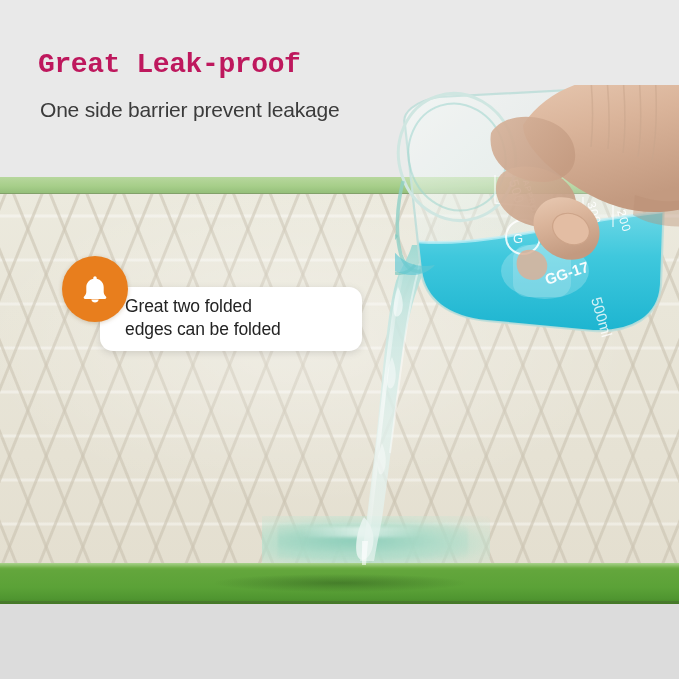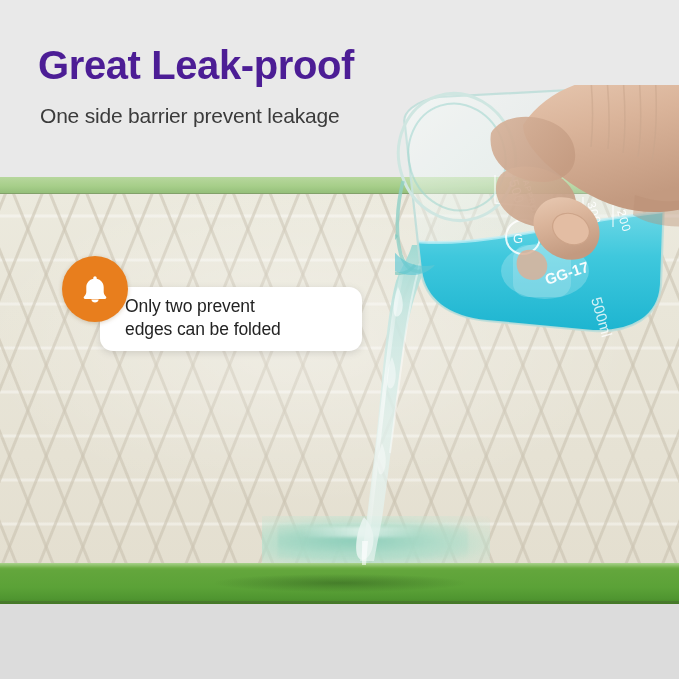--- a/index.html
+++ b/index.html
@@ -8,25 +8,25 @@
     width:679px;height:679px;overflow:hidden;
     font-family:"Liberation Sans","DejaVu Sans",sans-serif;
     background:#e9e9e9;
   }
   #stage{position:relative;width:679px;height:679px;overflow:hidden;background:#e9e9e9;}
 
   
   .header{position:absolute;left:0;top:0;width:679px;height:177px;background:#e9e9e9;}
   .title{
     position:absolute;left:38px;top:42px;
-    font-size:40px;font-weight:bold;color:#4c1d95;
-    letter-spacing:-0.4px;line-height:46px;white-space:nowrap;
+    font-size:28px;font-weight:bold;color:#be185d;
+    letter-spacing:-0.4px;line-height:46px;white-space:nowrap;font-family:Liberation Mono, monospace;
   }
   .subtitle{
-    position:absolute;left:40px;top:103px;
+    position:absolute;left:40px;top:97px;
     font-size:21px;font-weight:normal;color:#3b3b3b;
     letter-spacing:-0.2px;line-height:26px;white-space:nowrap;
   }
 
   
   .mat-top-edge{
     position:absolute;left:0;top:177px;width:679px;height:17px;
     background:linear-gradient(180deg,#b7d79d 0%,#a6ce89 55%,#93bd79 100%);
   }
   .mat-top-shadow{
@@ -273,18 +273,18 @@
       <svg width="34" height="34" viewBox="0 0 34 34" aria-hidden="true">
         <path d="M17 4.2 c0.95 0 1.7 0.75 1.7 1.7 v0.9 c4.1 0.8 7.0 4.3 7.0 8.6 v4.3
                  c0 1.6 0.6 3.1 1.7 4.2 l0.5 0.5 c0.45 0.45 0.6 1.1 0.35 1.7
                  c-0.25 0.6-0.8 0.98-1.45 0.98 H7.2 c-0.65 0-1.2-0.38-1.45-0.98
                  c-0.25-0.6-0.1-1.25 0.35-1.7 l0.5-0.5 c1.1-1.1 1.7-2.6 1.7-4.2
                  v-4.3 c0-4.3 2.9-7.8 7.0-8.6 V5.9 c0-0.95 0.75-1.7 1.7-1.7 Z" fill="#ffffff"></path>
         <path d="M17 30.6 c-1.85 0-3.4-1.35-3.7-3.1 h7.4 c-0.3 1.75-1.85 3.1-3.7 3.1 Z" fill="#ffffff"></path>
       </svg>
     </div>
     <div class="callout-text">
-      <div>Only two prevent</div>
+      <div>Great two folded</div>
       <div>edges can be folded</div>
     </div>
   </div>
 
 </div>
 
 </body></html>

